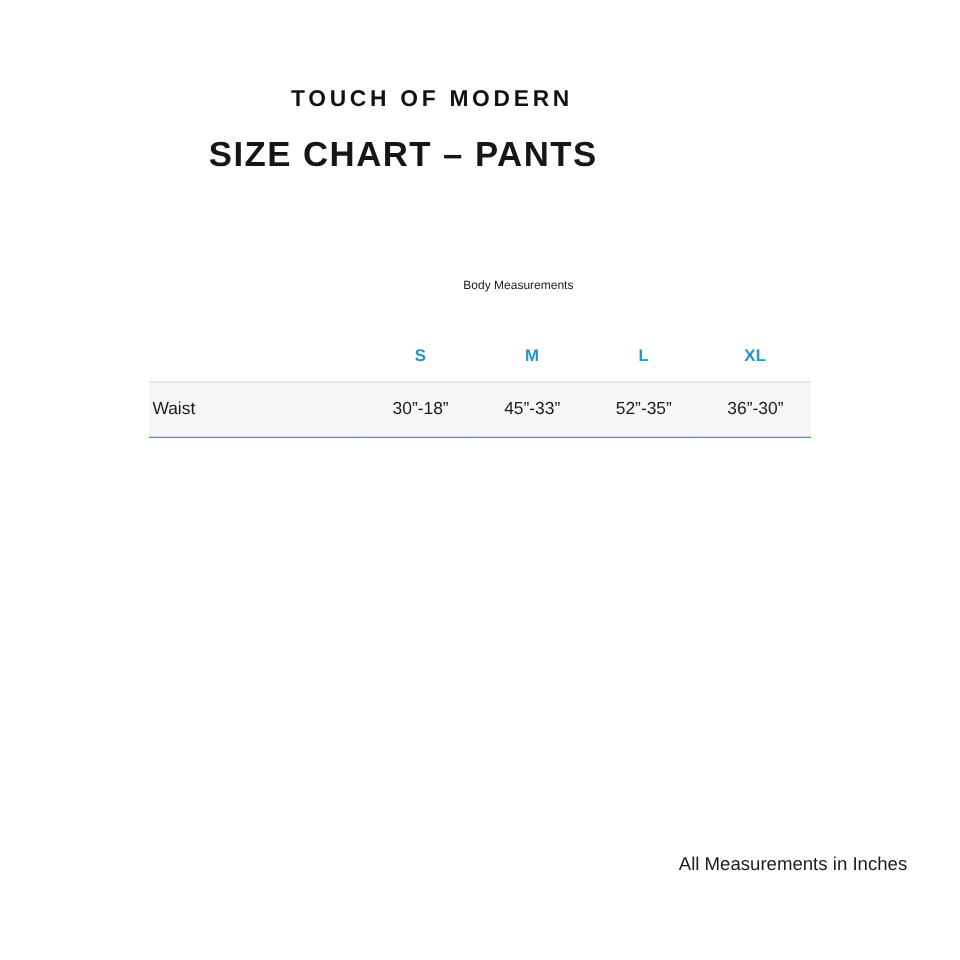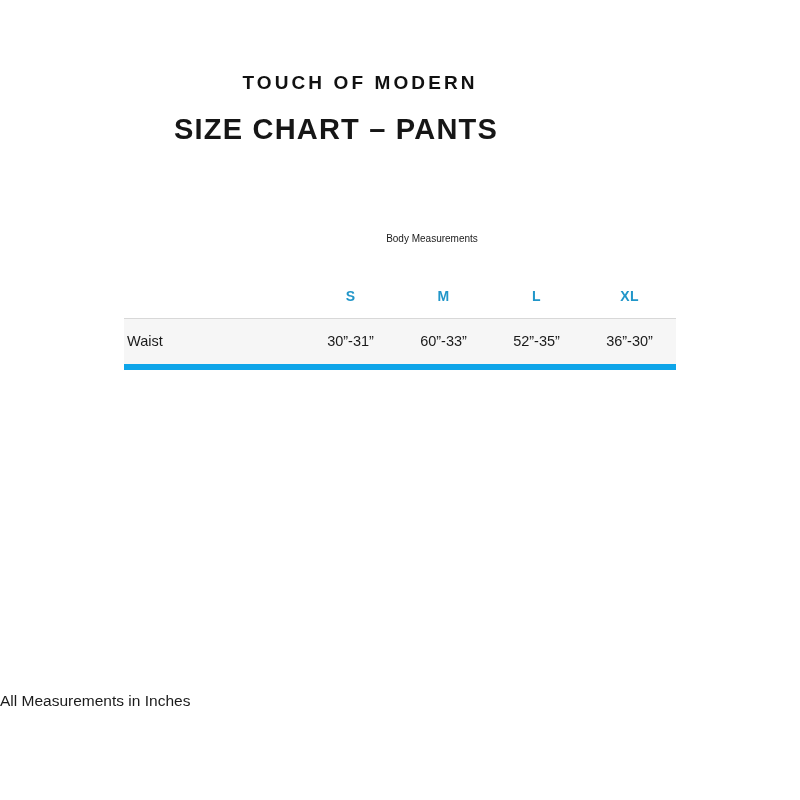--- a/index.html
+++ b/index.html
@@ -91,35 +91,35 @@
   table.size-table thead th.label-head {
     border-bottom: 1px solid #d8d8d8;
   }
 
   table.size-table tbody td {
     font-size: 14.5px;
     color: #1a1a1a;
     padding: 14px 0 15px 0;
     text-align: center;
     background: #f6f6f6;
-    border-bottom: 6px solid #0ea5e9;
+    border-bottom: 1px solid #0ea5e9;
   }
   table.size-table tbody td.row-label {
     text-align: left;
     padding-left: 3px;
     font-size: 14.5px;
   }
 
   
   .footnote {
     position: absolute;
-    top: 692px;
+    top: 712px;
     left: 0;
     width: 756px;
-    text-align: left;
+    text-align: right;
     font-size: 15.5px;
     color: #1b1b1b;
   }
 </style>
 </head>
 <body>
 
 <div class="page">
 
   <div class="brand">TOUCH OF MODERN</div>
@@ -142,22 +142,22 @@
           <th class="label-head"></th>
           <th>S</th>
           <th>M</th>
           <th>L</th>
           <th>XL</th>
         </tr>
       </thead>
       <tbody>
         <tr>
           <td class="row-label">Waist</td>
-          <td>30”-31”</td>
-          <td>60”-33”</td>
+          <td>30”-18”</td>
+          <td>45”-33”</td>
           <td>52”-35”</td>
           <td>36”-30”</td>
         </tr>
       </tbody>
     </table>
   </div>
 
   <div class="footnote">All Measurements in Inches</div>
 
 </div>

